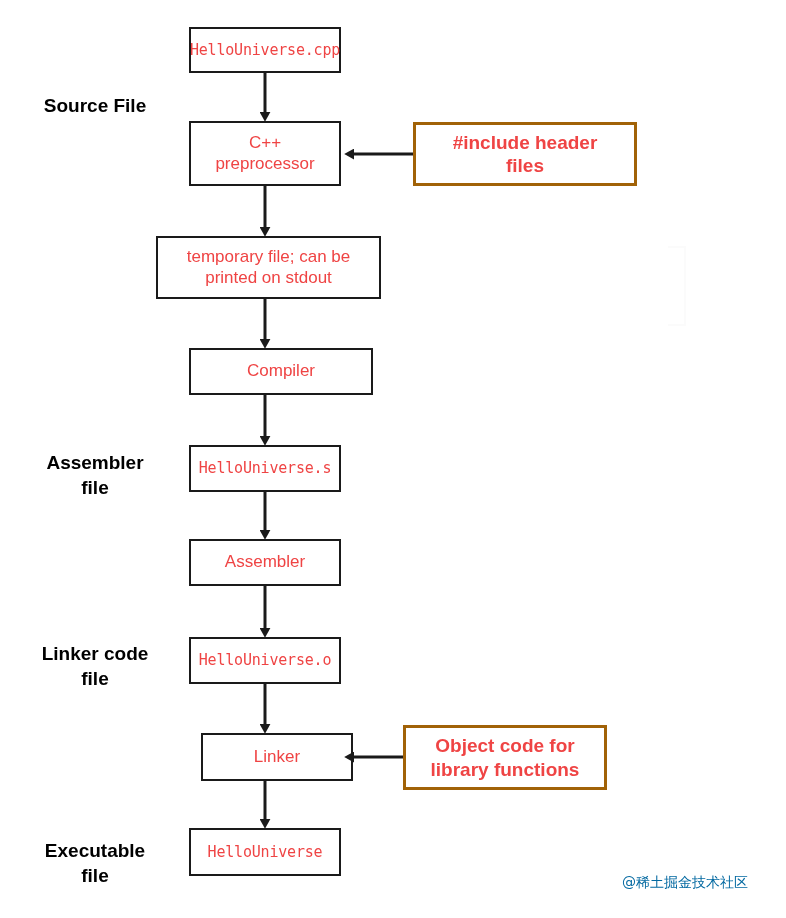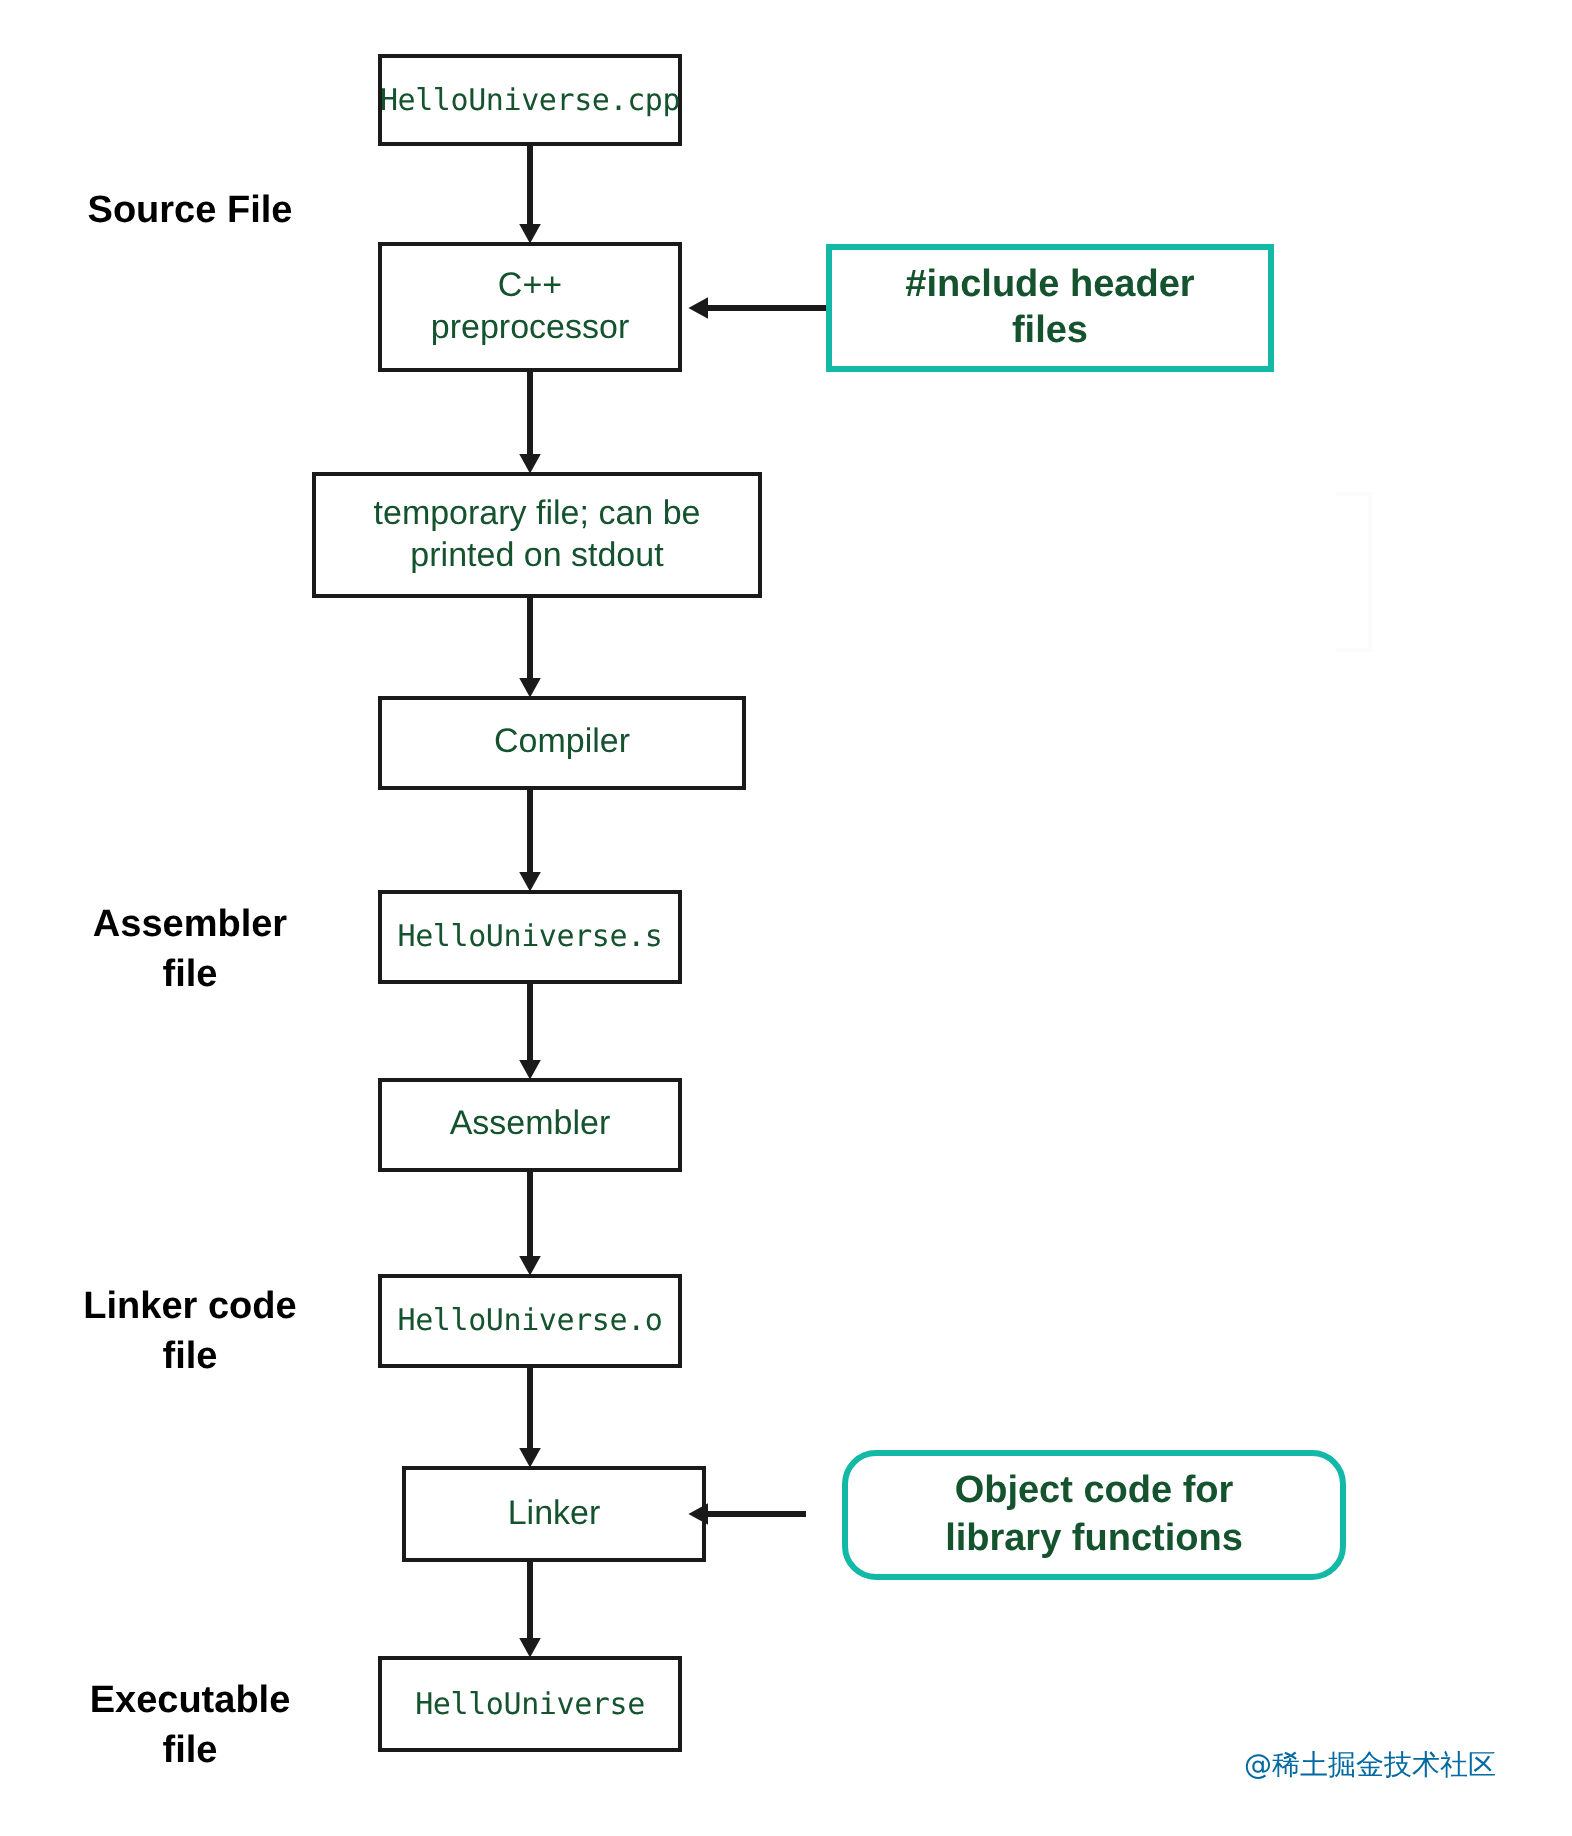--- a/index.html
+++ b/index.html
@@ -19,34 +19,34 @@
   
   .box {
     position: absolute;
     box-sizing: border-box;
     background: #ffffff;
     border: 2px solid #1a1a1a;
     display: flex;
     align-items: center;
     justify-content: center;
     text-align: center;
-    color: #14532d;
+    color: #ef4444;
     line-height: 1.22;
   }
   .box-mono {
     font-family: "DejaVu Sans Mono", "Liberation Mono", monospace;
     font-size: 15px;
     letter-spacing: -0.2px;
   }
   .box-sans {
     font-family: "Liberation Sans", sans-serif;
     font-size: 17px;
   }
   .box-side {
-    border: 3px solid #14b8a6;
+    border: 3px solid #a16207;
     font-family: "Liberation Sans", sans-serif;
     font-size: 19px;
     font-weight: bold;
   }
 
   
   .stage-label {
     position: absolute;
     font-family: "Liberation Sans", sans-serif;
     font-size: 19px;
@@ -111,21 +111,21 @@
   <div class="box box-sans" style="left:189px; top:348px; width:184px; height:47px;">Compiler</div>
 
   <div class="box box-mono" style="left:189px; top:445px; width:152px; height:47px;">HelloUniverse.s</div>
 
   <div class="box box-sans" style="left:189px; top:539px; width:152px; height:47px;">Assembler</div>
 
   <div class="box box-mono" style="left:189px; top:637px; width:152px; height:47px;">HelloUniverse.o</div>
 
   <div class="box box-sans" style="left:201px; top:733px; width:152px; height:48px;">Linker</div>
 
-  <div class="box box-side" style="left:421px; top:725px; width:252px; height:65px; white-space:pre-line;border-radius:17px;">Object code for
+  <div class="box box-side" style="left:403px; top:725px; width:204px; height:65px; white-space:pre-line;">Object code for
 library functions</div>
 
   <div class="box box-mono" style="left:189px; top:828px; width:152px; height:48px;">HelloUniverse</div>
 
   <div class="connector" style="left:0; top:0; width:786px; height:918px;">
     <svg width="786" height="918" viewBox="0 0 786 918">
       <defs>
         <marker id="arrowDown" markerWidth="11" markerHeight="11" refX="1.2" refY="5.5" orient="auto" markerUnits="userSpaceOnUse">
           <path d="M0,0 L10,5.5 L0,11 z" fill="#1a1a1a"></path>
         </marker>

